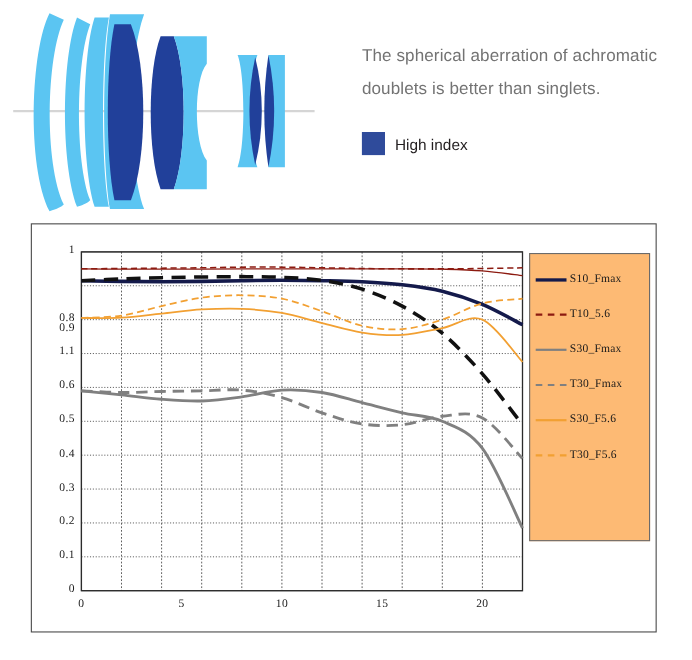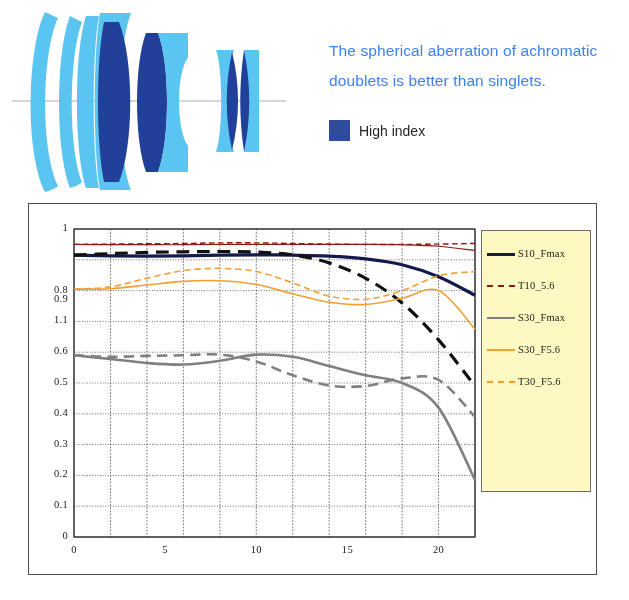--- a/index.html
+++ b/index.html
@@ -26,21 +26,21 @@
 
   
   #caption-block {
     position: absolute;
     left: 329px;
     top: 36px;
     width: 290px;
   }
   .caption-line {
     font-size: 15.5px;
-    color: #3b82f6;
+    color: #737373;
     line-height: 30px;
     letter-spacing: 0.1px;
     white-space: nowrap;
   }
   #high-index-row {
     position: absolute;
     left: 329px;
     top: 120px;
     display: flex;
     align-items: center;
@@ -78,21 +78,21 @@
   }
 
   
   #chart-legend {
     position: absolute;
     left: 452px;
     top: 26px;
     width: 110px;
     height: 262px;
     border: 1px solid #6b6b6b;
-    background: #fef9c3;
+    background: #fdba74;
     box-sizing: border-box;
     padding: 6px 0 0 0;
   }
   .legend-row {
     display: flex;
     align-items: center;
     height: 32px;
     padding-left: 5px;
   }
   .legend-swatch {
@@ -217,20 +217,26 @@
         <span class="legend-text">T10_5.6</span>
       </div>
       <div class="legend-row">
         <span class="legend-swatch">
           <i style="border-top-color: rgb(128, 128, 128); border-top-width: 2.6px;"></i>
         </span>
         <span class="legend-text">S30_Fmax</span>
       </div>
       <div class="legend-row">
         <span class="legend-swatch">
+          <i style="border-top: 2.6px dashed rgb(128, 128, 128);"></i>
+        </span>
+        <span class="legend-text">T30_Fmax</span>
+      </div>
+      <div class="legend-row">
+        <span class="legend-swatch">
           <i style="border-top-color: rgb(242, 160, 50); border-top-width: 2px;"></i>
         </span>
         <span class="legend-text">S30_F5.6</span>
       </div>
       <div class="legend-row">
         <span class="legend-swatch">
           <i style="border-top: 2px dashed rgb(242, 160, 50);"></i>
         </span>
         <span class="legend-text">T30_F5.6</span>
       </div>

